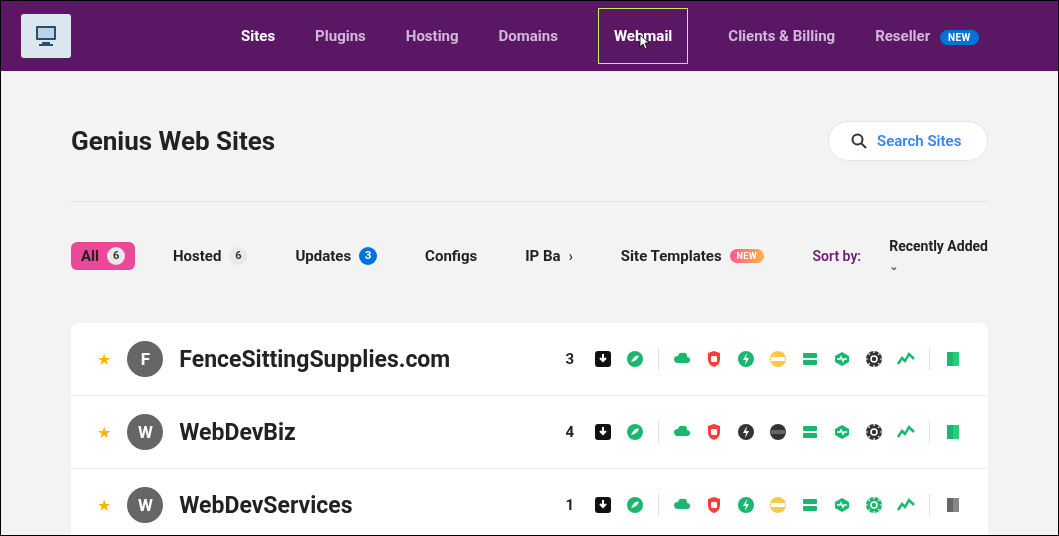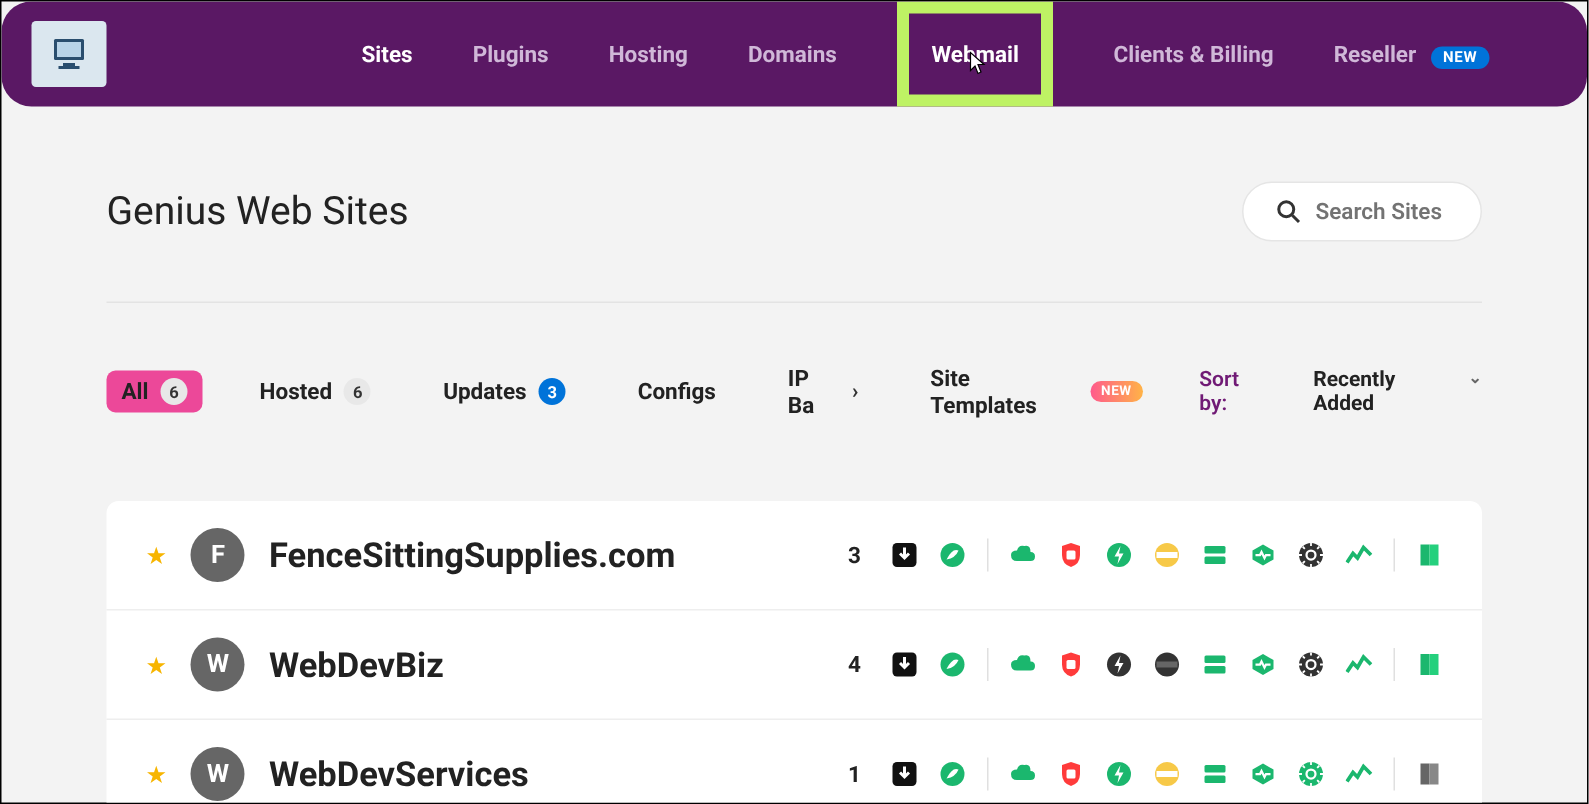--- a/index.html
+++ b/index.html
@@ -1,48 +1,48 @@
 <!DOCTYPE html>
 <html><head>
 <meta charset="utf-8">
 <style>
 * { margin: 0; padding: 0; box-sizing: border-box; }
 body { font-family: -apple-system, BlinkMacSystemFont, "Segoe UI", Roboto, Arial, sans-serif; background: #f3f3f3; width: 1059px; height: 536px; overflow: hidden; border: 1px solid #000; }
 
 
-.topnav { background: #5a1864; height: 70px; display: flex; align-items: center; padding: 0 20px; border-radius: 20px; }
+.topnav { background: #5a1864; height: 70px; display: flex; align-items: center; padding: 0 20px; }
 .logo { width: 50px; height: 44px; background: #dbe7ef; margin-right: 170px; border-radius: 3px; display: flex; align-items: center; justify-content: center; }
 .logo svg { width: 28px; height: 24px; }
 .nav-items { display: flex; align-items: center; gap: 40px; }
 .nav-item { color: #d0b8d8; font-weight: 700; font-size: 15px; cursor: pointer; text-decoration: none; position: relative; }
 .nav-item.active { color: #fff; }
-.nav-item.highlighted { color: #fff; padding: 18px 15px; border: 8px solid #bef264; }
+.nav-item.highlighted { color: #fff; padding: 18px 15px; border: 1px solid #bef264; }
 .nav-item.highlighted .cursor { position: absolute; left: 50%; bottom: 6px; transform: translateX(-50%); }
 .new-badge { background: #0073d9; color: #fff; font-size: 10px; font-weight: 700; padding: 2px 8px; border-radius: 10px; margin-left: 6px; letter-spacing: 0.5px; }
 
 
 .content { padding: 50px 70px 0 70px; }
 .page-head { display: flex; justify-content: space-between; align-items: center; margin-bottom: 40px; }
-.page-title { font-size: 26px; font-weight: 400; color: #222; }
+.page-title { font-size: 26px; font-weight: 700; color: #222; }
 .search-box { background: #fff; border: 1px solid #e5e5e5; border-radius: 24px; padding: 10px 22px; display: flex; align-items: center; gap: 10px; min-width: 160px; }
 .search-box svg { width: 16px; height: 16px; }
-.search-box span { color: #737373; font-weight: 600; font-size: 15px; }
+.search-box span { color: #3b82f6; font-weight: 600; font-size: 15px; }
 
 .divider { border-top: 1px solid #e3e3e3; margin-bottom: 36px; }
 
 
 .filters { display: flex; align-items: center; gap: 28px; margin-bottom: 50px; }
 .filter-tab { display: flex; align-items: center; gap: 8px; font-weight: 700; font-size: 15px; color: #222; cursor: pointer; padding: 5px 10px; border-radius: 6px; }
 .filter-tab.active { background: #ec4899; }
 .count-badge { background: #e8e8e8; color: #333; font-size: 11px; font-weight: 700; width: 18px; height: 18px; border-radius: 50%; display: inline-flex; align-items: center; justify-content: center; }
 .count-badge.blue { background: #0073d9; color: #fff; }
 .gradient-badge { background: linear-gradient(90deg, #ff5a8c, #ffb347); color: #fff; font-size: 9px; font-weight: 700; padding: 2px 7px; border-radius: 10px; letter-spacing: 0.4px; }
 .chevron { color: #333; font-size: 14px; }
 .sort-label { margin-left: auto; font-size: 14px; color: #701a75; font-weight: 600; }
-.sort-value { font-size: 14px; font-weight: 700; color: #222; display: flex; align-items: flex-start; gap: 6px; cursor: pointer; }
+.sort-value { font-size: 14px; font-weight: 700; color: #222; display: flex; align-items: flex-start; gap: 6px; cursor: pointer; flex-direction: column; }
 
 
 .site-list { background: #fff; border-radius: 8px; }
 .site-row { display: flex; align-items: center; padding: 18px 26px; border-bottom: 1px solid #eee; gap: 16px; }
 .site-row:last-child { border-bottom: none; }
 .star { color: #f7b500; font-size: 16px; }
 .avatar { width: 36px; height: 36px; border-radius: 50%; background: #666; color: #fff; display: flex; align-items: center; justify-content: center; font-weight: 700; font-size: 17px; }
 .site-name { font-weight: 700; font-size: 23px; color: #222; flex: 0 0 auto; }
 .spacer { flex: 1; }
 .update-count { font-weight: 700; font-size: 15px; color: #222; margin-right: 4px; }

